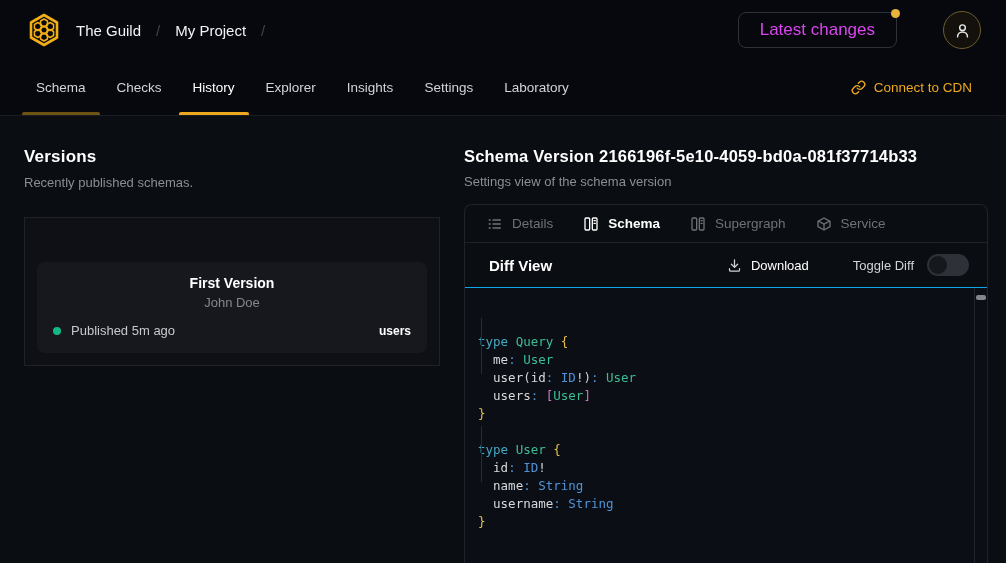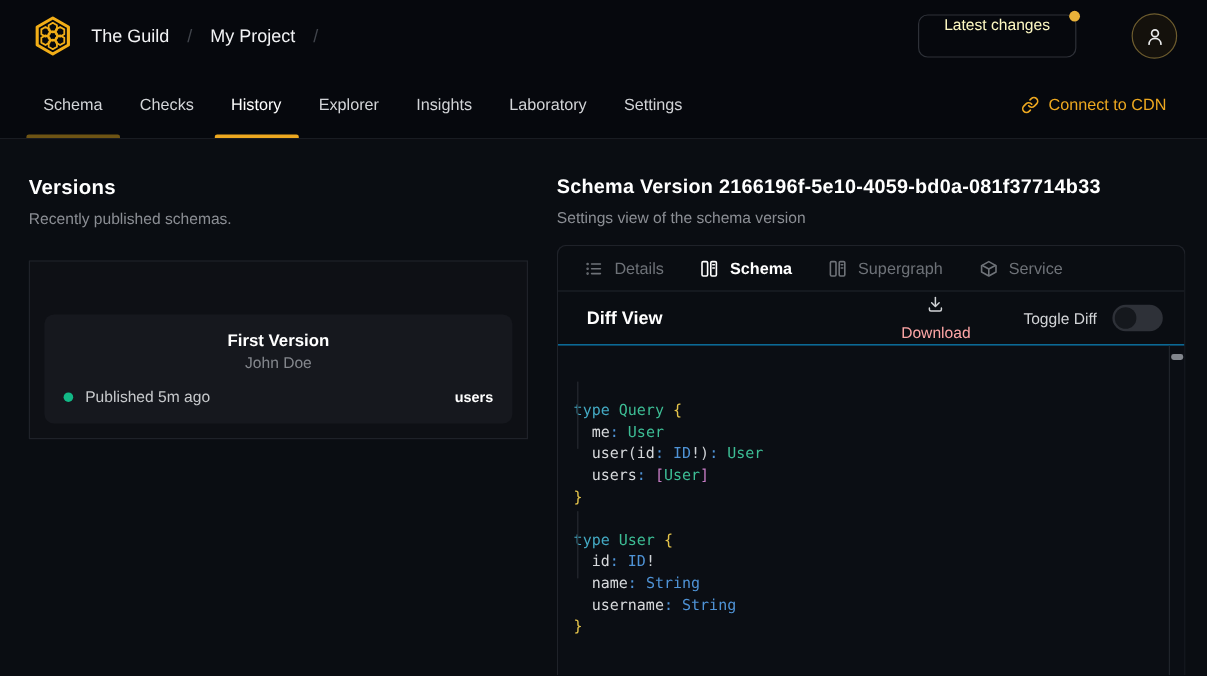--- a/index.html
+++ b/index.html
@@ -20,21 +20,21 @@
   .env-select {
     margin-left:17px; width:135px; height:36px; padding:0 12px;
     background:#15181e; border:1px solid #262a31; border-radius:8px;
     display:flex; align-items:center; justify-content:space-between;
     font-size:13px; color:#e9eaec; cursor:pointer;
   }
   .header-right { margin-left:auto; display:flex; align-items:center; }
   .latest-btn {
     position:relative; height:36px; padding:0 21px;
     background:transparent; border:1px solid #2e3138; border-radius:8px;
-    font-size:13px; color:#fef9c3; display:flex; align-items:flex-start; cursor:pointer;
+    font-size:17px; color:#d946ef; display:flex; align-items:center; cursor:pointer;
     font-family:inherit;
   }
   .latest-dot {
     position:absolute; top:-4px; right:-4px; width:9px; height:9px;
     border-radius:50%; background:#e9b23a;
   }
   .get-started { margin-left:48px; cursor:pointer; }
   .gs-title { font-size:14px; font-weight:600; color:#ffffff; }
   .gs-sub { font-size:12px; color:#8f9298; margin-top:2px; }
   .gs-bar { margin-top:7px; width:94px; height:5px; border-radius:3px; background:#2d3036; overflow:hidden; }
@@ -96,21 +96,21 @@
   .ptab { display:flex; align-items:center; gap:9px; font-size:13.5px; color:#6e7278; cursor:pointer; }
   .ptab svg { stroke:#6e7278; }
   .ptab.active { color:#ffffff; font-weight:600; }
   .ptab.active svg { stroke:#ffffff; }
   .diff-row {
     height:45px; flex:0 0 auto; display:flex; align-items:center;
     padding:0 18px 0 24px; border-bottom:1px solid #0ea5e9;
   }
   .diff-title { font-size:15px; font-weight:700; color:#ffffff; }
   .diff-actions { margin-left:auto; display:flex; align-items:center; }
-  .download-btn { display:flex; align-items:center; gap:9px; font-size:13px; color:#fca5a5; cursor:pointer;flex-direction:column; }
+  .download-btn { display:flex; align-items:center; gap:9px; font-size:13px; color:#ffffff; cursor:pointer; }
   .toggle-label { margin-left:44px; font-size:13px; color:#d2d4d7; }
   .switch {
     margin-left:13px; width:42px; height:22px; border-radius:11px;
     background:#2e3138; position:relative; cursor:pointer; flex:0 0 auto;
   }
   .switch-knob {
     position:absolute; top:2px; left:2px; width:18px; height:18px;
     border-radius:50%; background:#15181d;
   }
   
@@ -188,24 +188,24 @@
   <div class="nav-tab active">
       <span>History</span>
     </div>
   <div class="nav-tab">
       <span>Explorer</span>
     </div>
   <div class="nav-tab">
       <span>Insights</span>
     </div>
   <div class="nav-tab">
+      <span>Settings</span>
+    </div>
+  <div class="nav-tab">
       <span>Laboratory</span>
-    </div>
-  <div class="nav-tab">
-      <span>Settings</span>
     </div>
   <div class="cdn-link">
     <span>
       <svg width="15" height="15" viewBox="0 0 24 24" fill="none" stroke="#eda820" stroke-width="2.2" stroke-linecap="round" stroke-linejoin="round">
         <path d="M10 13a5 5 0 0 0 7.54.54l3-3a5 5 0 0 0-7.07-7.07l-1.72 1.71"></path>
         <path d="M14 11a5 5 0 0 0-7.54-.54l-3 3a5 5 0 0 0 7.07 7.07l1.71-1.71"></path>
       </svg>
     </span>
     <span>Connect to CDN</span>
   </div>

